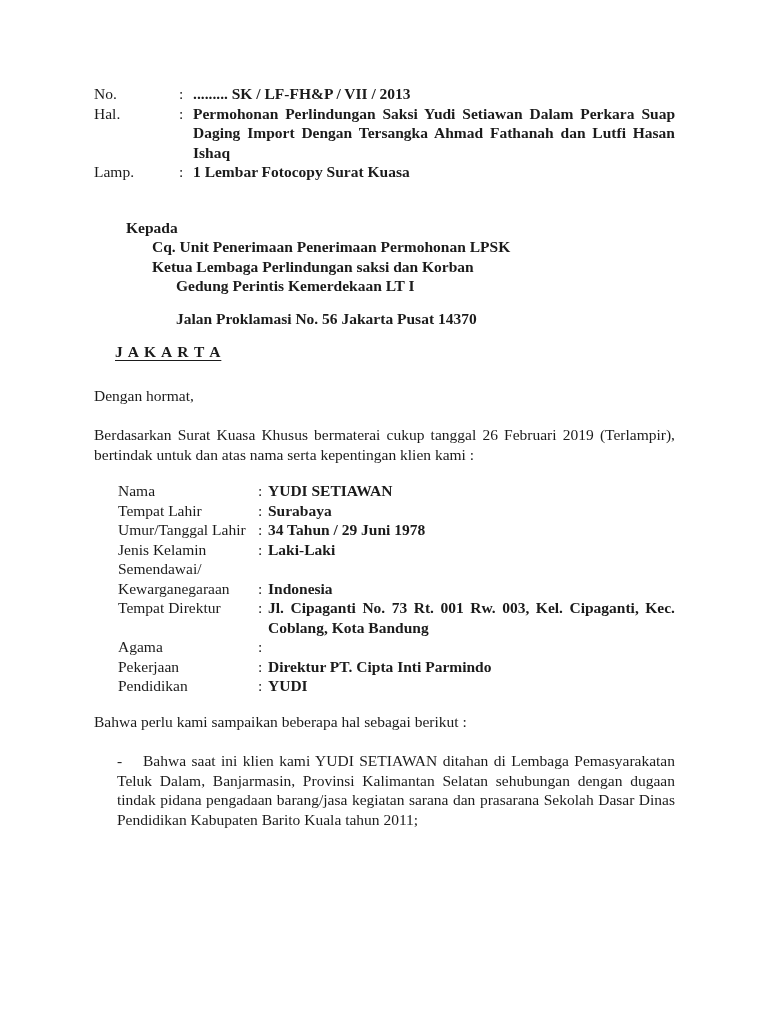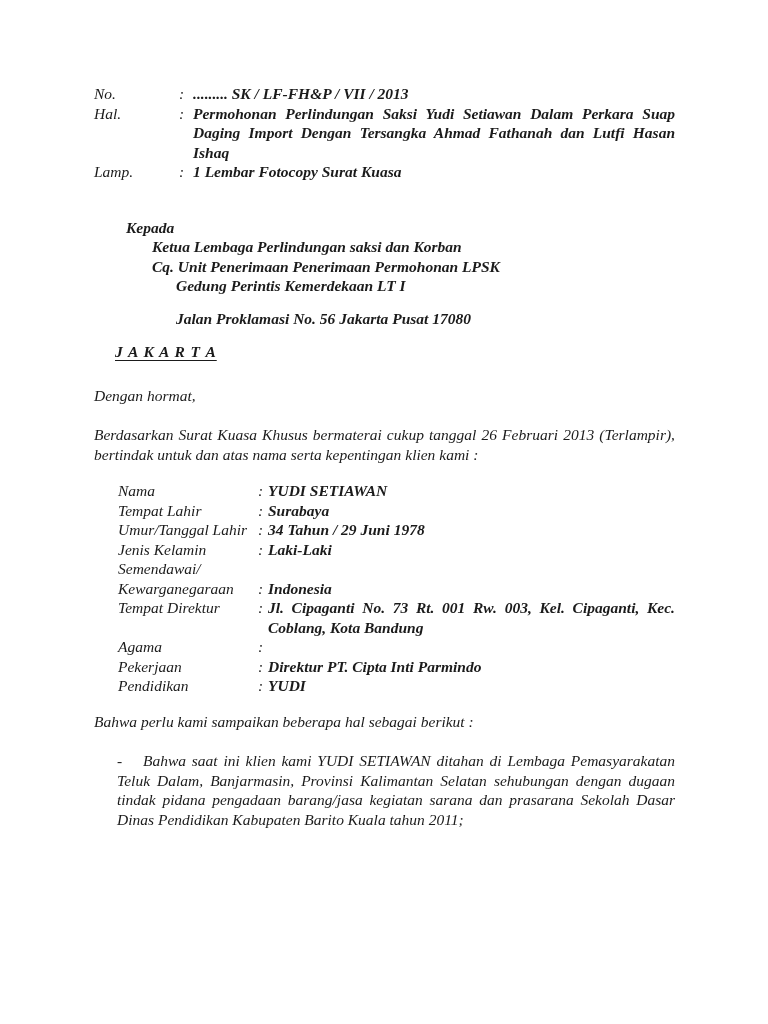--- a/index.html
+++ b/index.html
@@ -9,21 +9,20 @@
     height: 1024px;
     margin: 0 auto;
     background: #ffffff;
     color: #1b1b1b;
     font-family: "Liberation Serif", "DejaVu Serif", serif;
     font-size: 15.5px;
     line-height: 19.5px;
     overflow: hidden;
     box-sizing: border-box;
     padding: 84px 93px 0 94px;
-    font-style: italic;
   }
 
   
   .hdr-row {
     display: grid;
     grid-template-columns: 85px 14px 1fr;
     align-items: start;
   }
   .hdr-label { font-weight: normal; }
   .hdr-colon { font-weight: normal; }
@@ -85,32 +84,32 @@
     </div>
     <div class="hdr-row">
       <span class="hdr-label">Lamp.</span>
       <span class="hdr-colon">:</span>
       <span class="hdr-value">1 Lembar Fotocopy Surat Kuasa</span>
     </div>
   </div>
 
   <div class="recipient">
     <div>Kepada</div>
+    <div class="ind1">Cq. Unit Penerimaan Penerimaan Permohonan LPSK</div>
     <div class="ind1">Ketua Lembaga Perlindungan saksi dan Korban</div>
-    <div class="ind1">Cq. Unit Penerimaan Penerimaan Permohonan LPSK</div>
     <div class="ind2">Gedung Perintis Kemerdekaan LT I</div>
-    <div class="ind2 jalan">Jalan Proklamasi No. 56 Jakarta Pusat 17080</div>
+    <div class="ind2 jalan">Jalan Proklamasi No. 56 Jakarta Pusat 14370</div>
   </div>
 
   <div class="di-block">
     <div class="city">J A K A R T A</div>
   </div>
 
   <div class="salutation">Dengan hormat,</div>
-  <div class="intro">Berdasarkan Surat Kuasa Khusus bermaterai cukup tanggal 26 Februari 2013 (Terlampir), bertindak untuk dan atas nama serta kepentingan klien kami :</div>
+  <div class="intro">Berdasarkan Surat Kuasa Khusus bermaterai cukup tanggal 26 Februari 2019 (Terlampir), bertindak untuk dan atas nama serta kepentingan klien kami :</div>
 
   <div class="details">
     <div class="det-row">
       <span class="det-label">Nama</span>
       <span>:</span>
       <span class="det-value">YUDI SETIAWAN</span>
     </div>
     <div class="det-row">
       <span class="det-label">Tempat Lahir</span>
       <span>:</span>

